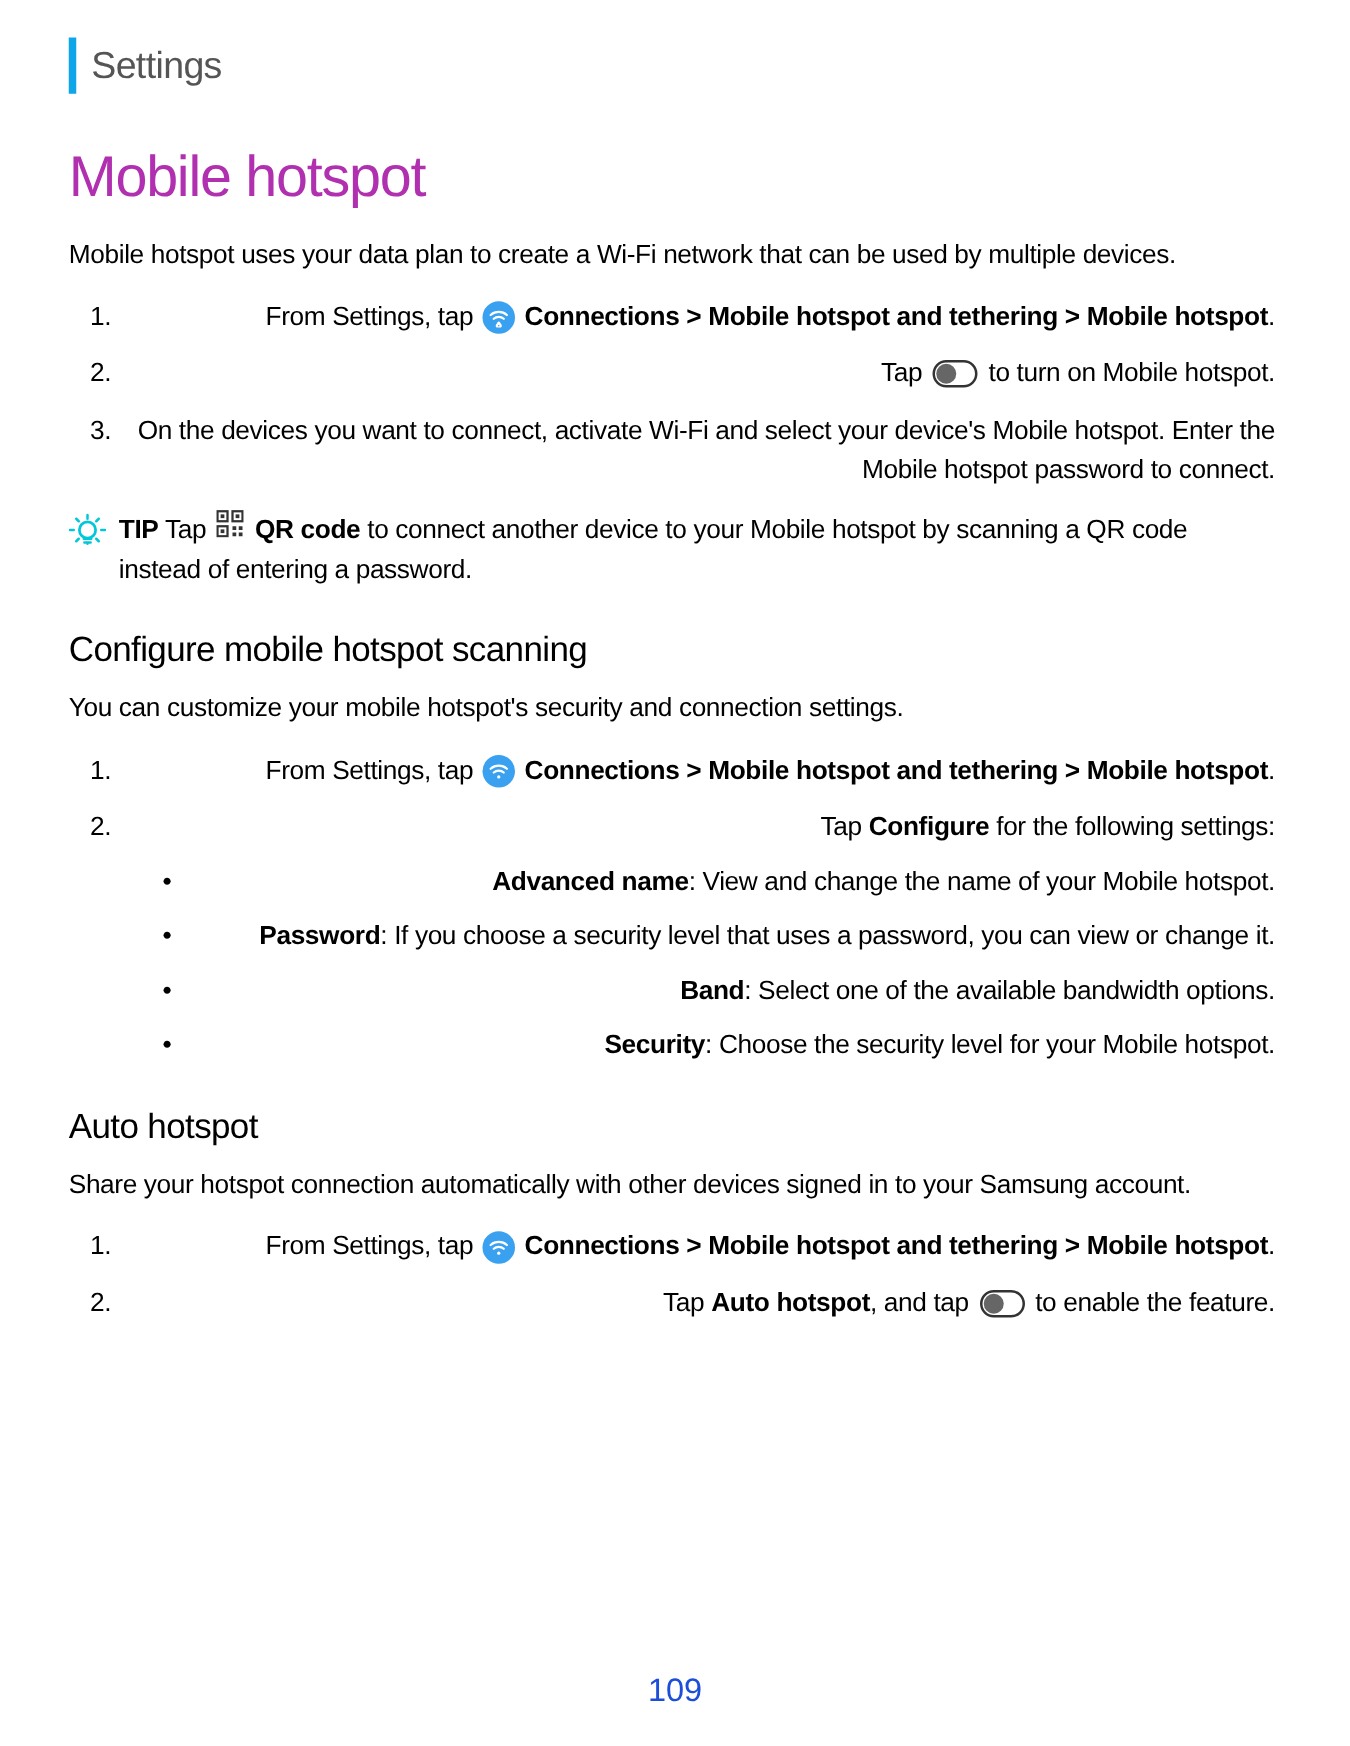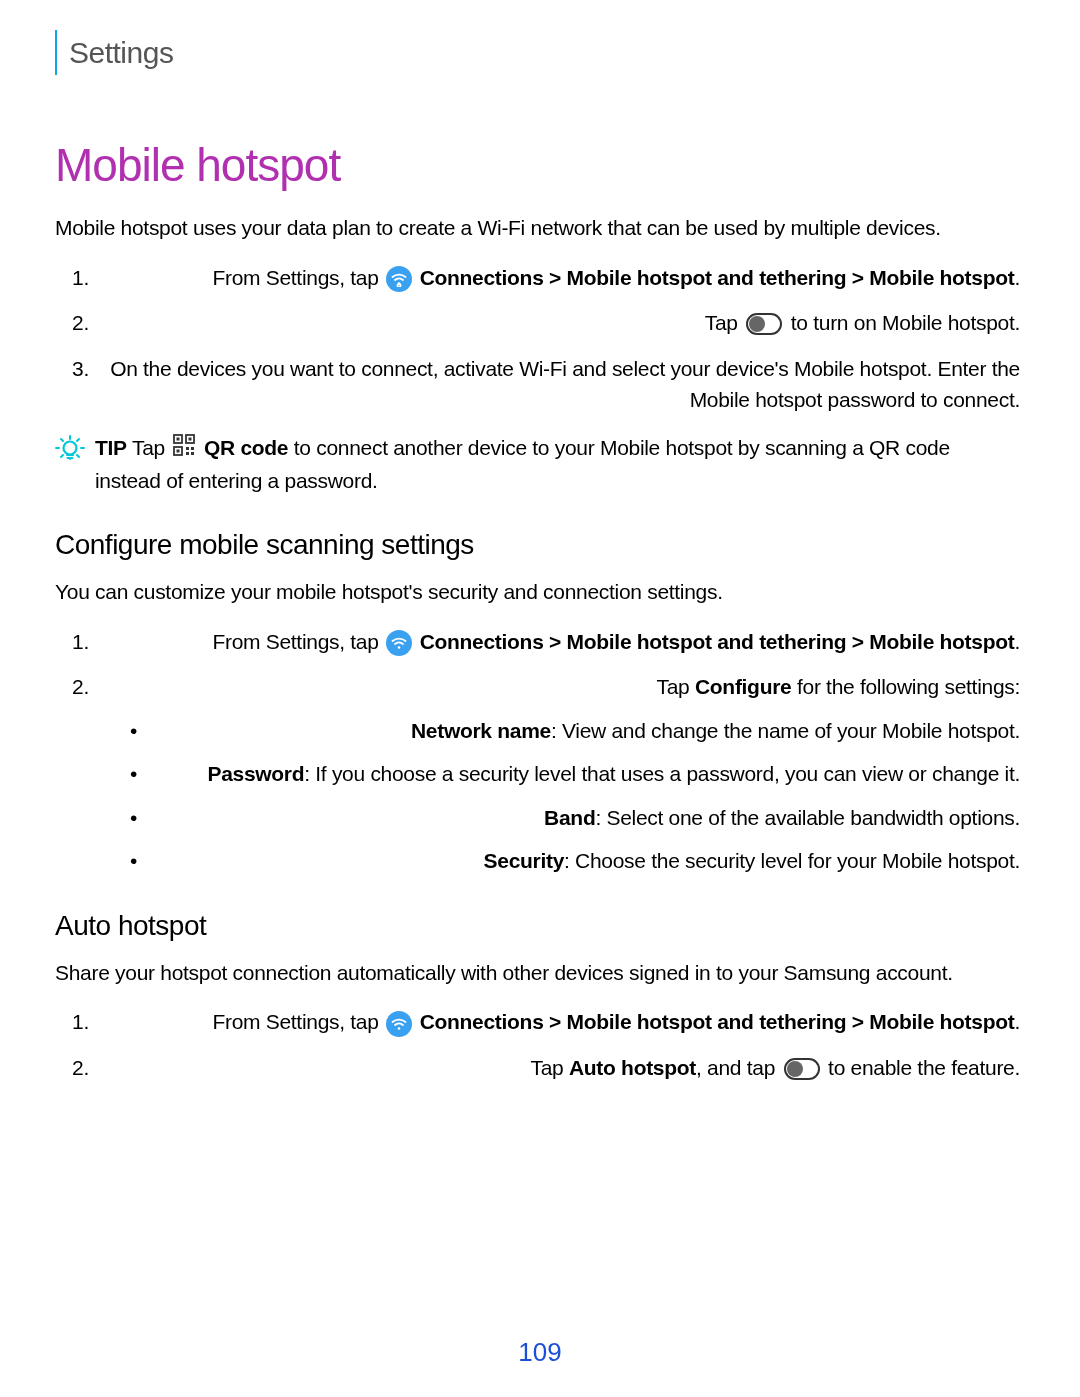--- a/index.html
+++ b/index.html
@@ -12,23 +12,23 @@
       background: #fff;
       width: 1080px;
       min-height: 1397px;
       padding: 30px 60px 30px 55px;
       color: #000;
       font-size: 21px;
       line-height: 1.5;
       position: relative;
     }
     .header-section {
-      border-left: 2px solid #0ea5e9;
+      border-left: 6px solid #0ea5e9;
       padding-left: 12px;
-      margin-bottom: 56px;
+      margin-bottom: 32px;
     }
     .header-title {
       font-size: 30px;
       color: #555;
       font-weight: 400;
       letter-spacing: -0.5px;
     }
     .main-title {
       font-size: 46px;
       color: #b030b0;
@@ -190,37 +190,37 @@
           <rect x="3.5" y="15.5" width="3" height="3" fill="#333"></rect>
           <rect x="13" y="13" width="3" height="3" fill="#333"></rect>
           <rect x="18" y="13" width="3" height="3" fill="#333"></rect>
           <rect x="13" y="18" width="3" height="3" fill="#333"></rect>
           <rect x="18" y="18" width="3" height="3" fill="#333"></rect>
         </svg></span>
     <span class="bold">QR code</span><span> to connect another device to your Mobile hotspot by scanning a QR code instead of entering a password.</span>
   </div>
 </div>
 
-<h2 class="section-title">Configure mobile scanning settings</h2>
+<h2 class="section-title">Configure mobile hotspot scanning</h2>
 <p class="intro-text">You can customize your mobile hotspot's security and connection settings.</p>
 
 <ol>
   <li>
     <span>From Settings, tap </span><span class="connections-icon">
         <svg width="16" height="16" viewBox="0 0 16 16">
           <path d="M4 9 a6 6 0 0 1 8 0 M1.5 6 a10 10 0 0 1 13 0" stroke="#fff" stroke-width="1.8" fill="none" stroke-linecap="round"></path>
           <circle cx="8" cy="12.5" r="1.3" fill="#fff"></circle>
         </svg>
       </span>
     <span class="bold">Connections &gt; Mobile hotspot and tethering &gt; Mobile hotspot</span><span>.</span>
   </li>
   <li>
     <span>Tap </span><span class="bold">Configure</span><span> for the following settings:</span>
     <ul>
-      <li><span class="bold">Network name</span><span>: View and change the name of your Mobile hotspot.</span></li>
+      <li><span class="bold">Advanced name</span><span>: View and change the name of your Mobile hotspot.</span></li>
       <li><span class="bold">Password</span><span>: If you choose a security level that uses a password, you can view or change it.</span></li>
       <li><span class="bold">Band</span><span>: Select one of the available bandwidth options.</span></li>
       <li><span class="bold">Security</span><span>: Choose the security level for your Mobile hotspot.</span></li>
     </ul>
   </li>
 </ol>
 
 <h2 class="section-title">Auto hotspot</h2>
 <p class="intro-text">Share your hotspot connection automatically with other devices signed in to your Samsung account.</p>
 

